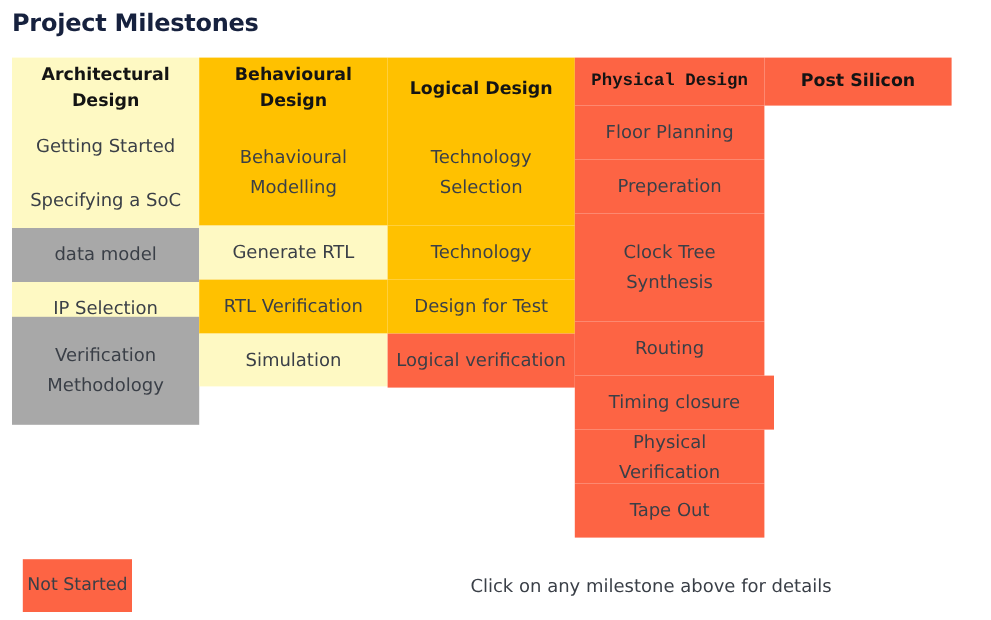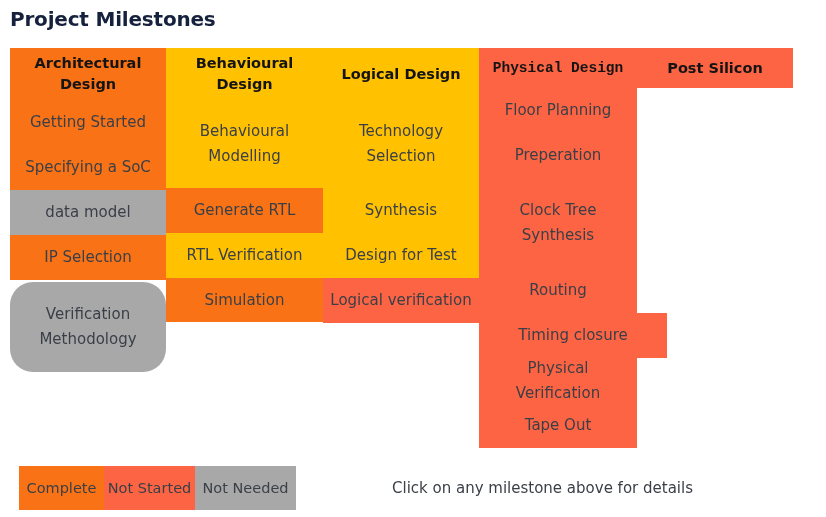--- a/index.html
+++ b/index.html
@@ -63,21 +63,21 @@
     display: flex;
     align-items: center;
     justify-content: center;
     text-align: center;
     font-size: 15px;
     color: #3a3f47;
     line-height: 25px;
     padding: 0 6px;
   }
 
-  .st-complete   { background: #f97316; }
+  .st-complete   { background: #fef9c3; }
   .st-progress   { background: #ffc100; }
   .st-notstarted { background: #fd6444; }
   .st-notneeded  { background: #a8a8a8; }
 
   #legend {
     position: absolute;
     left: 19px;
     top: 466px;
     height: 44px;
     display: flex;
@@ -108,49 +108,47 @@
 
 <div id="page-title">Project Milestones</div>
 
 <div id="board">
     <div class="column" style="left: 10px; width: 156px;">
       <div class="col-header st-complete" style="width: 156px; height: 52px;">Architectural Design</div>
       <div class="cell st-complete" style="top: 52px; height: 45px; width: 156px;">Getting Started</div>
       <div class="cell st-complete" style="top: 97px; height: 45px; width: 156px;">Specifying a SoC</div>
       <div class="cell st-notneeded" style="top: 142px; height: 45px; width: 156px;">data model</div>
       <div class="cell st-complete" style="top: 187px; height: 45px; width: 156px;">IP Selection</div>
-      <div class="cell st-notneeded" style="top: 234px; height: 90px; width: 156px; border-radius: 23px;">Verification Methodology</div>
+      <div class="cell st-notneeded" style="top: 216px; height: 90px; width: 156px;">Verification Methodology</div>
     </div>
     <div class="column" style="left: 166px; width: 157px;">
       <div class="col-header st-progress" style="width: 157px; height: 52px;">Behavioural Design</div>
       <div class="cell st-progress" style="top: 52px; height: 88px; width: 157px;">Behavioural Modelling</div>
       <div class="cell st-complete" style="top: 140px; height: 45px; width: 157px;">Generate RTL</div>
       <div class="cell st-progress" style="top: 185px; height: 45px; width: 157px;">RTL Verification</div>
       <div class="cell st-complete" style="top: 230px; height: 44px; width: 157px;">Simulation</div>
     </div>
     <div class="column" style="left: 323px; width: 156px;">
       <div class="col-header st-progress" style="width: 156px; height: 52px;">Logical Design</div>
       <div class="cell st-progress" style="top: 52px; height: 88px; width: 156px;">Technology Selection</div>
-      <div class="cell st-progress" style="top: 140px; height: 45px; width: 156px;">Synthesis</div>
+      <div class="cell st-progress" style="top: 140px; height: 45px; width: 156px;">Technology</div>
       <div class="cell st-progress" style="top: 185px; height: 45px; width: 156px;">Design for Test</div>
       <div class="cell st-notstarted" style="top: 230px; height: 45px; width: 156px; text-align: right;">Logical verification</div>
     </div>
     <div class="column" style="left: 479px; width: 158px;">
       <div class="col-header st-notstarted" style="width: 158px; height: 40px; font-family: Liberation Mono, monospace;">Physical Design</div>
       <div class="cell st-notstarted" style="top: 40px; height: 45px; width: 158px; text-align: center;">Floor Planning</div>
       <div class="cell st-notstarted" style="top: 85px; height: 45px; width: 158px;">Preperation</div>
       <div class="cell st-notstarted" style="top: 130px; height: 90px; width: 158px;">Clock Tree Synthesis</div>
       <div class="cell st-notstarted" style="top: 220px; height: 45px; width: 158px;">Routing</div>
-      <div class="cell st-notstarted" style="top: 265px; height: 45px; width: 188px;">Timing closure</div>
+      <div class="cell st-notstarted" style="top: 265px; height: 45px; width: 166px;">Timing closure</div>
       <div class="cell st-notstarted" style="top: 310px; height: 45px; width: 158px;">Physical Verification</div>
       <div class="cell st-notstarted" style="top: 355px; height: 45px; width: 158px;">Tape Out</div>
     </div>
     <div class="column" style="left: 637px; width: 156px;">
       <div class="col-header st-notstarted" style="width: 156px; height: 40px;">Post Silicon</div>
     </div>
   </div>
 
 <div id="legend">
-    <div class="legend-item st-complete" style="width: 85px;">Complete</div>
     <div class="legend-item st-notstarted" style="width: 91px;">Not Started</div>
-    <div class="legend-item st-notneeded" style="width: 101px;">Not Needed</div>
   </div>
 <div id="legend-hint">Click on any milestone above for details</div>
 
 </body></html>

